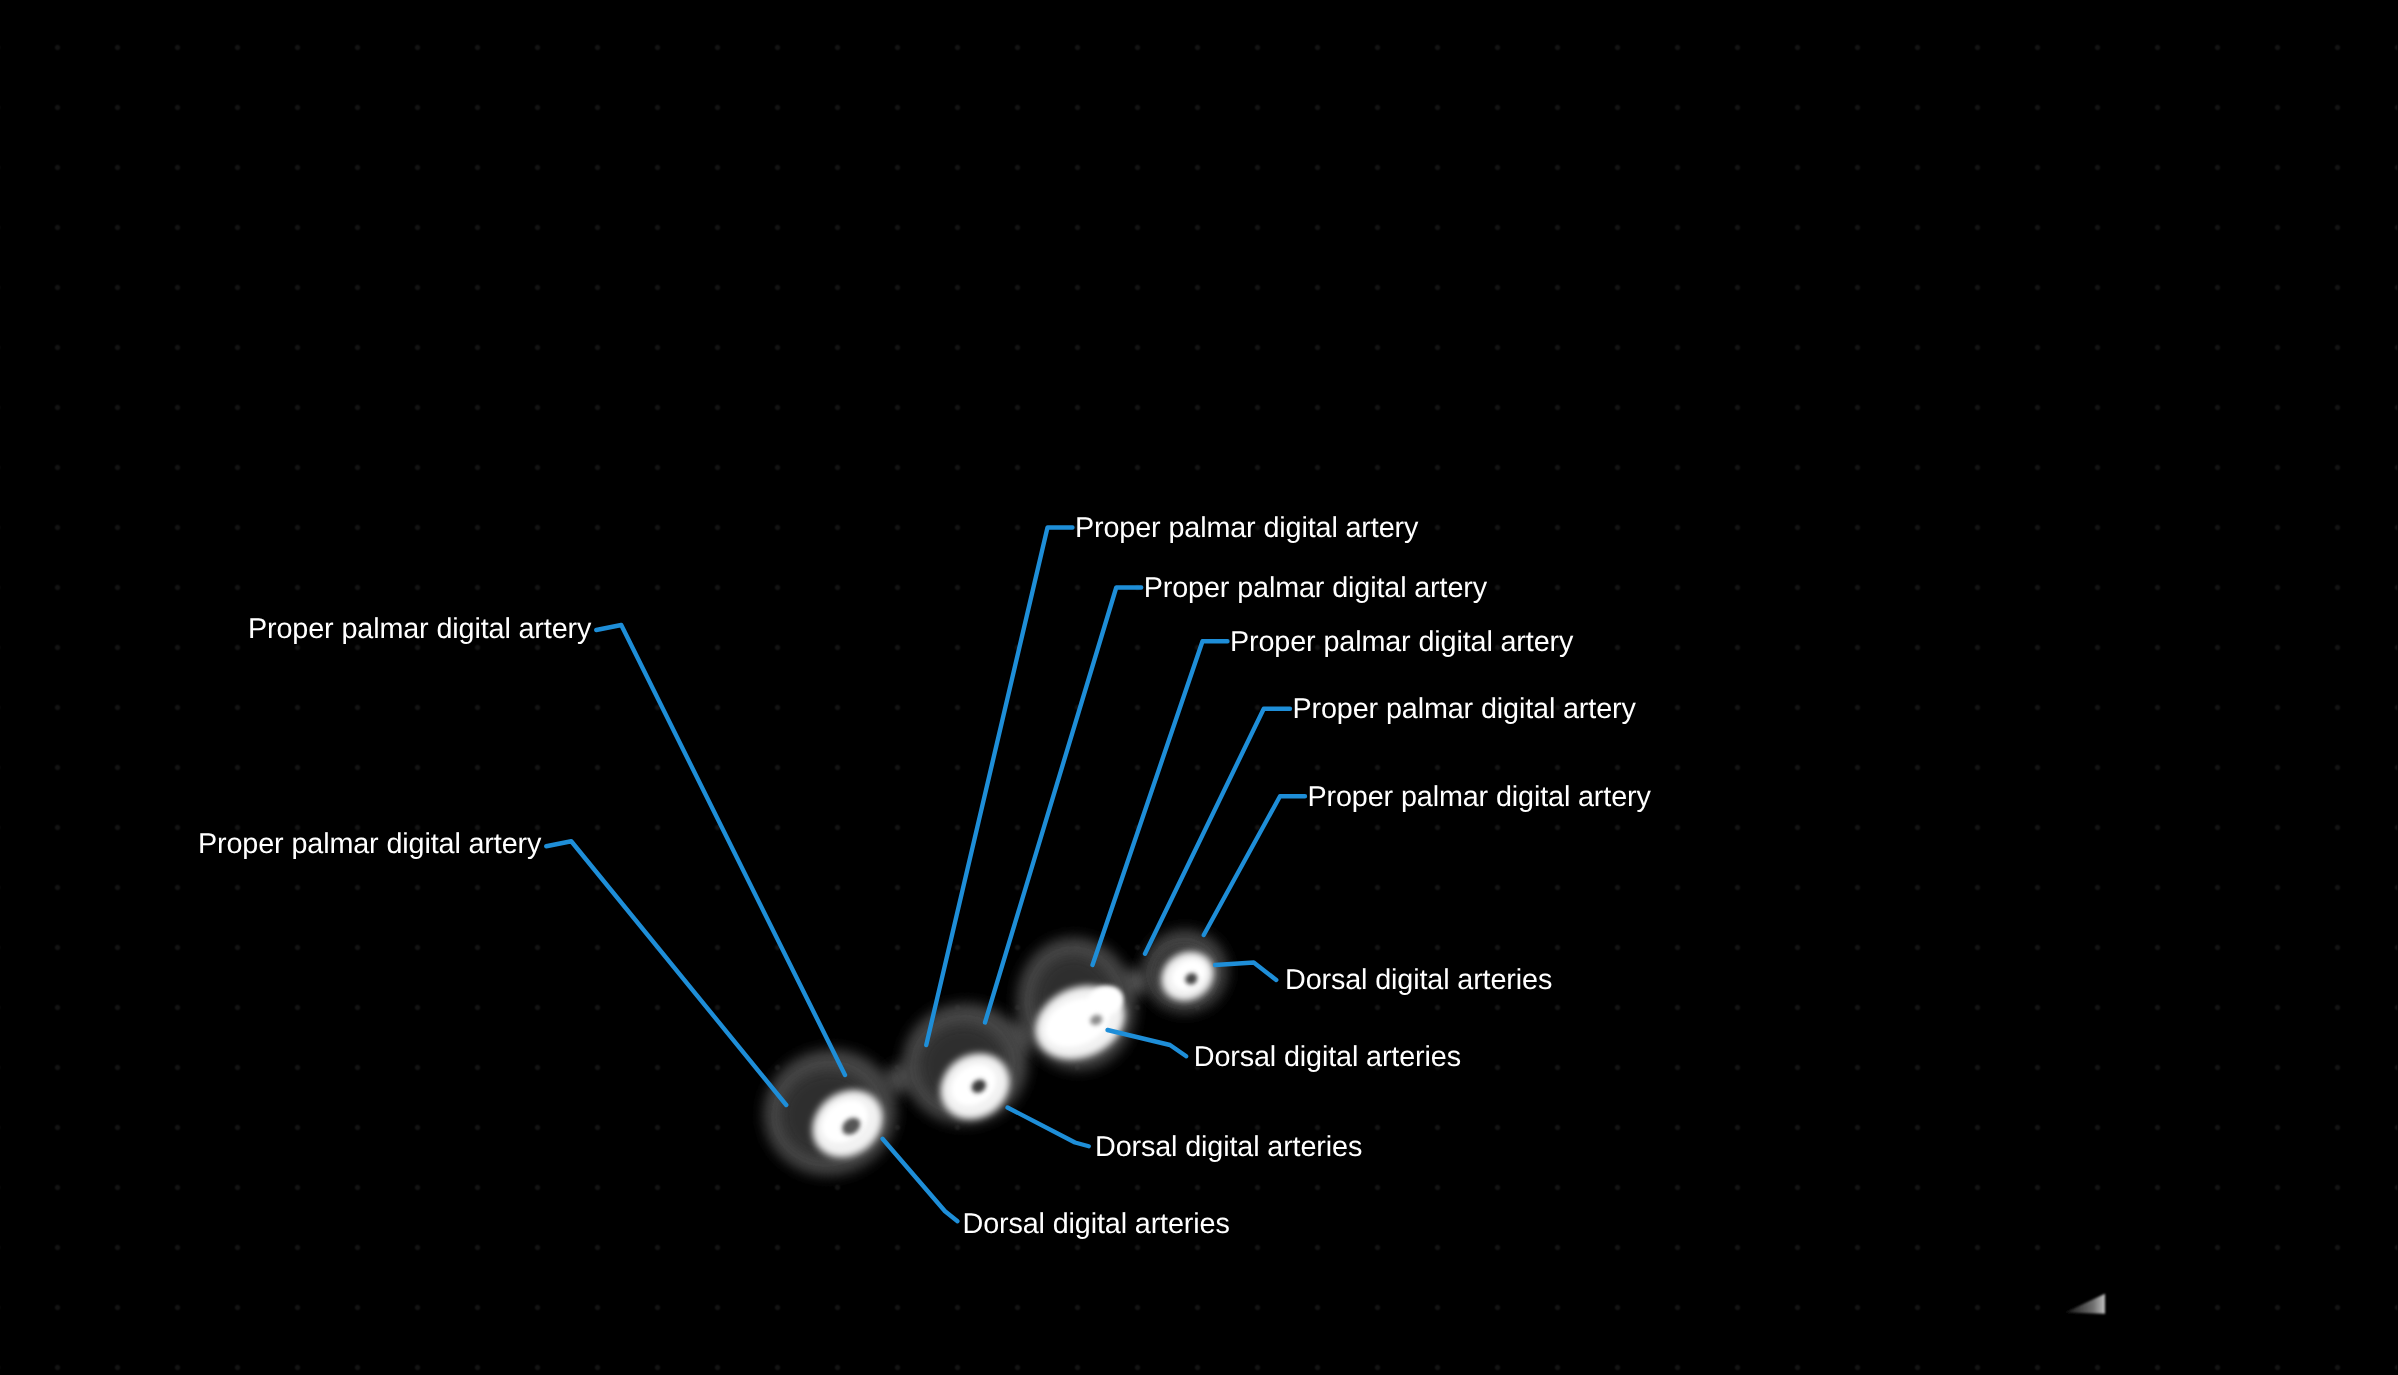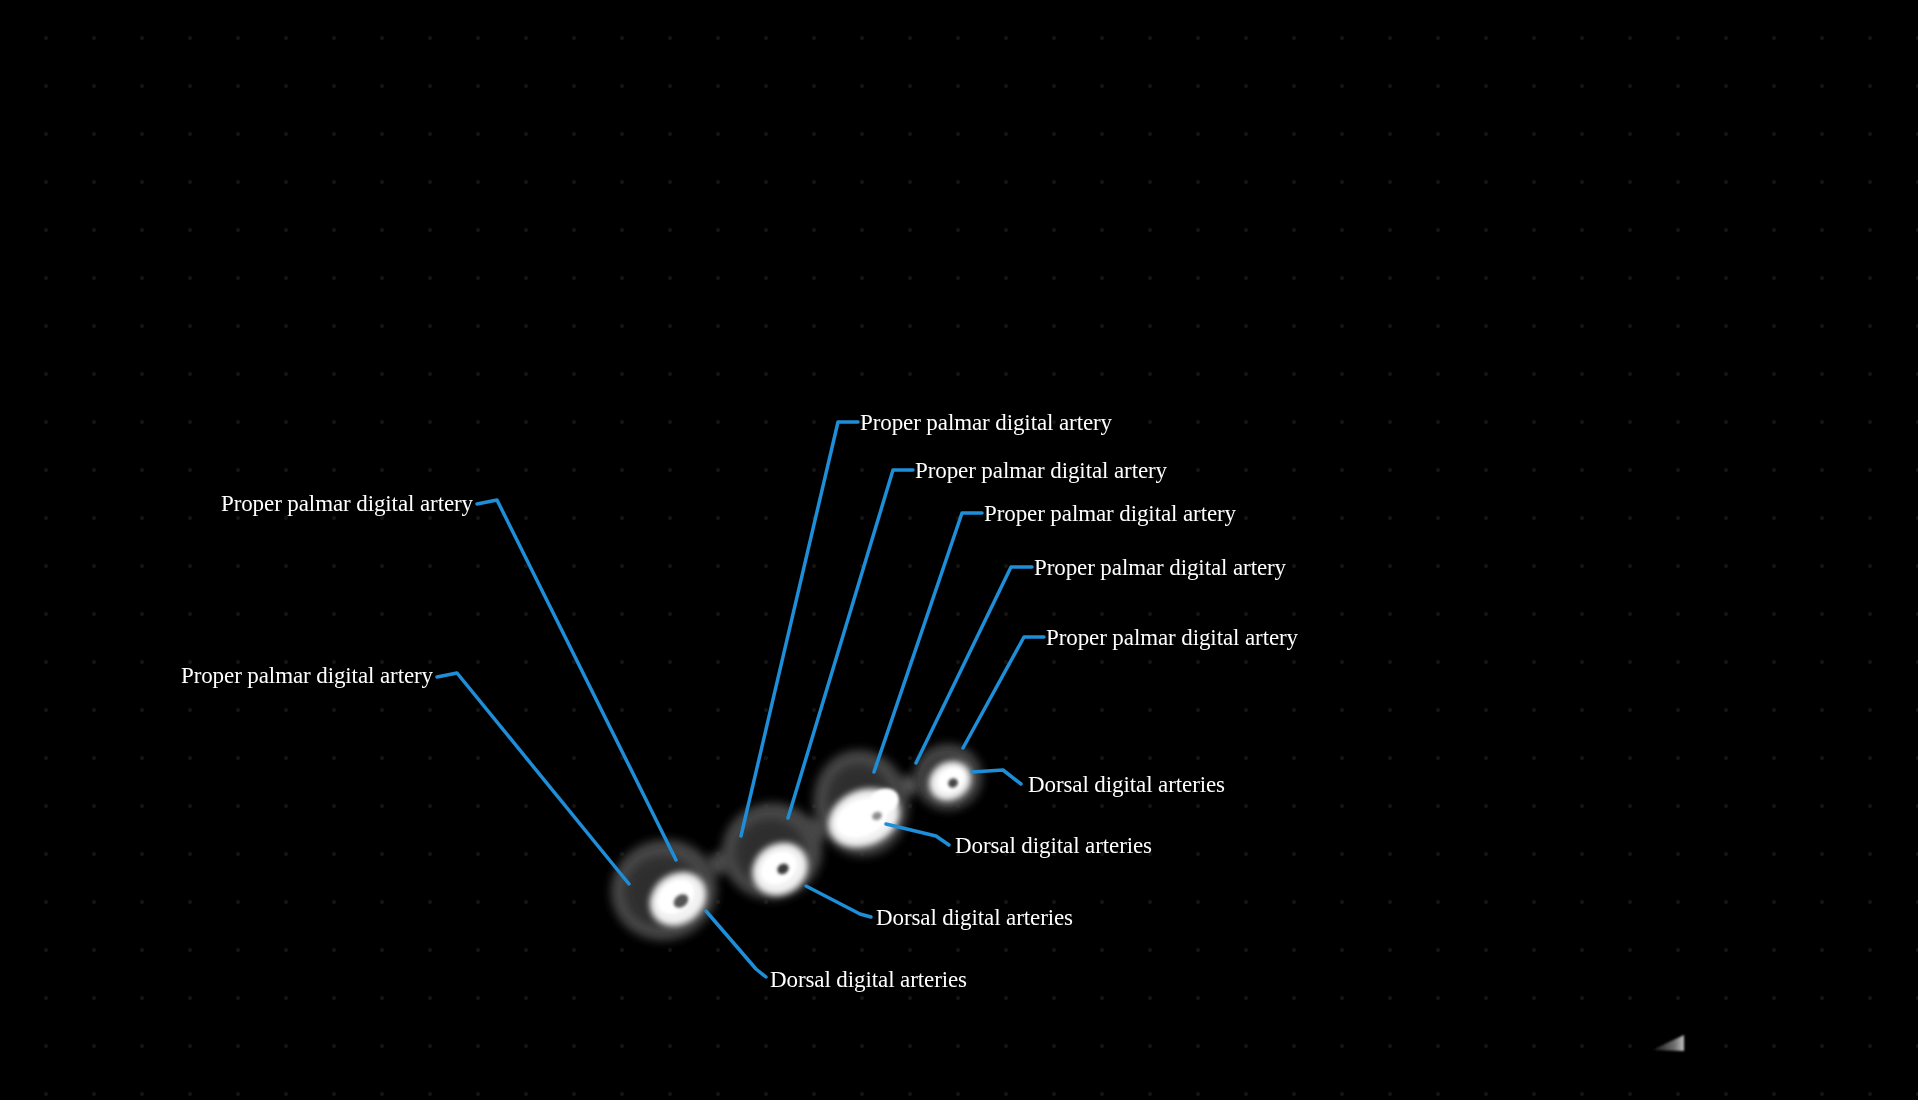--- a/index.html
+++ b/index.html
@@ -4,21 +4,21 @@
 <style>
   html,body{margin:0;padding:0;background:#000;}
   .stage{
     position:relative;
     width:1918px;height:1100px;
     overflow:hidden;
     background-color:#000;
     background-image:radial-gradient(circle, #131313 1.5px, transparent 2.6px);
     background-size:48px 48px;
     background-position:22px 14px;
-    font-family:Liberation Serif, serif;
+    font-family:Liberation Sans, sans-serif;
   }
   .stage svg{position:absolute;left:0;top:0;}
   .anno-label{
     position:absolute;
     transform:translateY(-50%);
     color:#fff;
     font-size:23px;
     line-height:27px;
     letter-spacing:-0.1px;
     white-space:nowrap;

